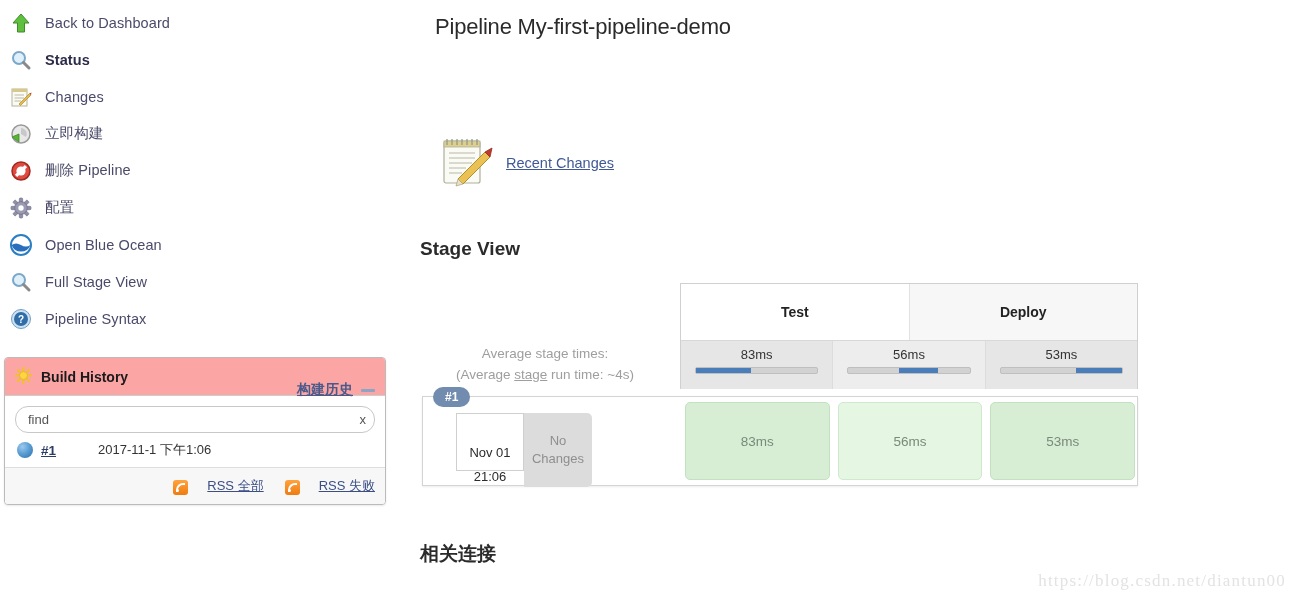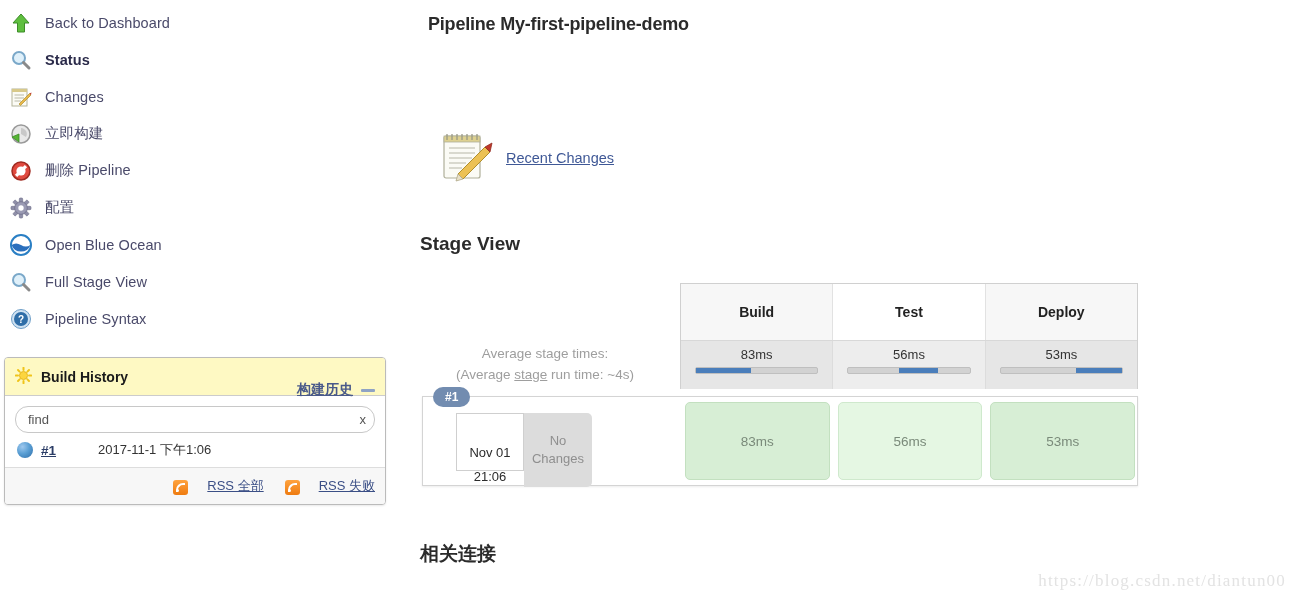--- a/index.html
+++ b/index.html
@@ -62,21 +62,21 @@
     width: 380px;
     border: 1px solid #bbbbbb;
     border-radius: 4px;
     background: #ffffff;
     box-shadow: 0 1px 2px rgba(0,0,0,.09);
   }
   .bh-header {
     display: flex;
     align-items: center;
     height: 37px;
-    background: #fef9c3;
+    background: #fca5a5;
     border-bottom: 1px solid #cccccc;
     border-radius: 3px 3px 0 0;
     padding: 0 10px;
   }
   .bh-title {
     font-weight: bold;
     font-size: 14px;
     color: #1a1a1a;
     margin-left: 9px;
   }
@@ -202,24 +202,24 @@
 
   
   #main {
     position: absolute;
     left: 420px;
     top: 0;
     right: 0;
     height: 599px;
   }
   #page-title {
-    font-size: 18px;
-    font-weight: bold;
+    font-size: 22px;
+    font-weight: normal;
     color: #2b2b2b;
-    margin: 14px 0 0 8px;
+    margin: 14px 0 0 15px;
     letter-spacing: -.2px;
   }
   #recent-changes-block {
     display: flex;
     align-items: center;
     margin-top: 95px;
     margin-left: 20px;
   }
   #recent-changes-link {
     color: #3f5896;
@@ -619,21 +619,20 @@
 
   <div id="stage-view">
 
     <div class="sv-avg-labels">
       <div>Average stage times:</div>
       <div><span>(Average </span><u>stage</u><span> run time: ~4s)</span></div>
     </div>
 
     <div class="sv-grid">
       <div class="sv-head-row">
-        <div class="sv-head-cell">Build</div>
         <div class="sv-head-cell alt">Test</div>
         <div class="sv-head-cell">Deploy</div>
       </div>
       <div class="sv-avg-row">
         <div class="sv-avg-cell">
           <div class="sv-avg-val">83ms</div>
           <div class="sv-bar">
               <div class="sv-bar-fill" style="left:0%;width:45%"></div>
             </div>
         </div>

